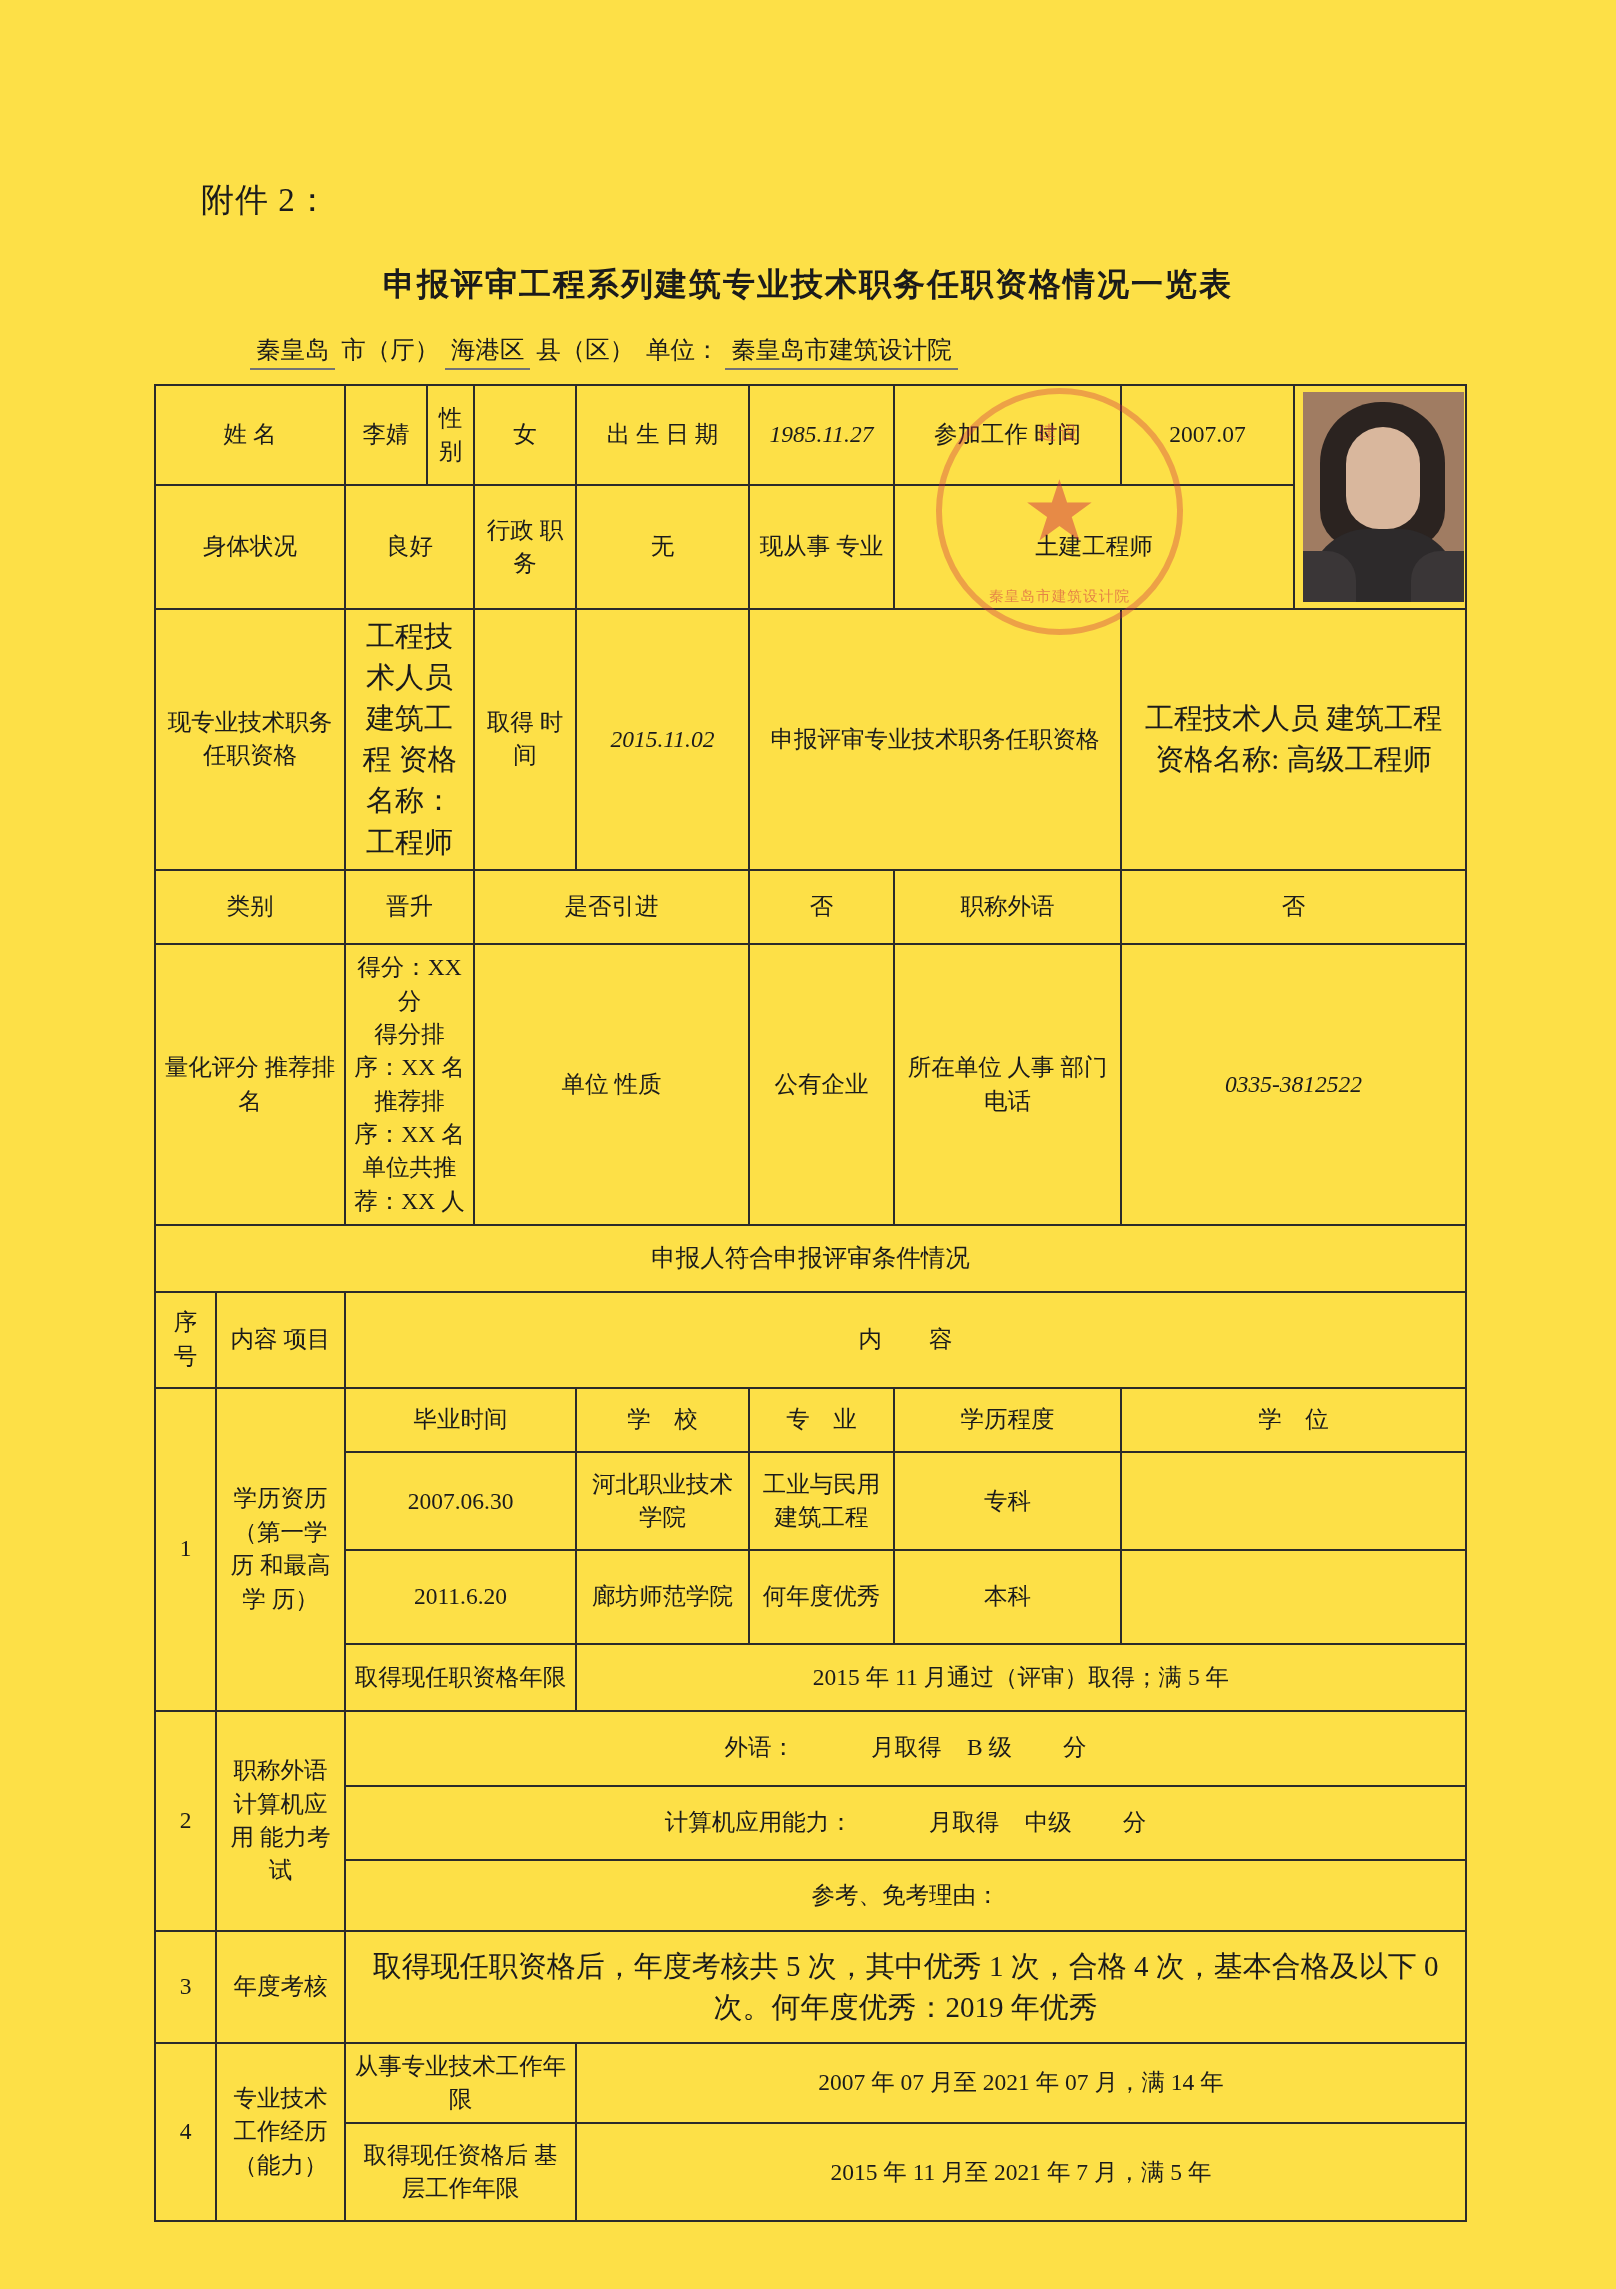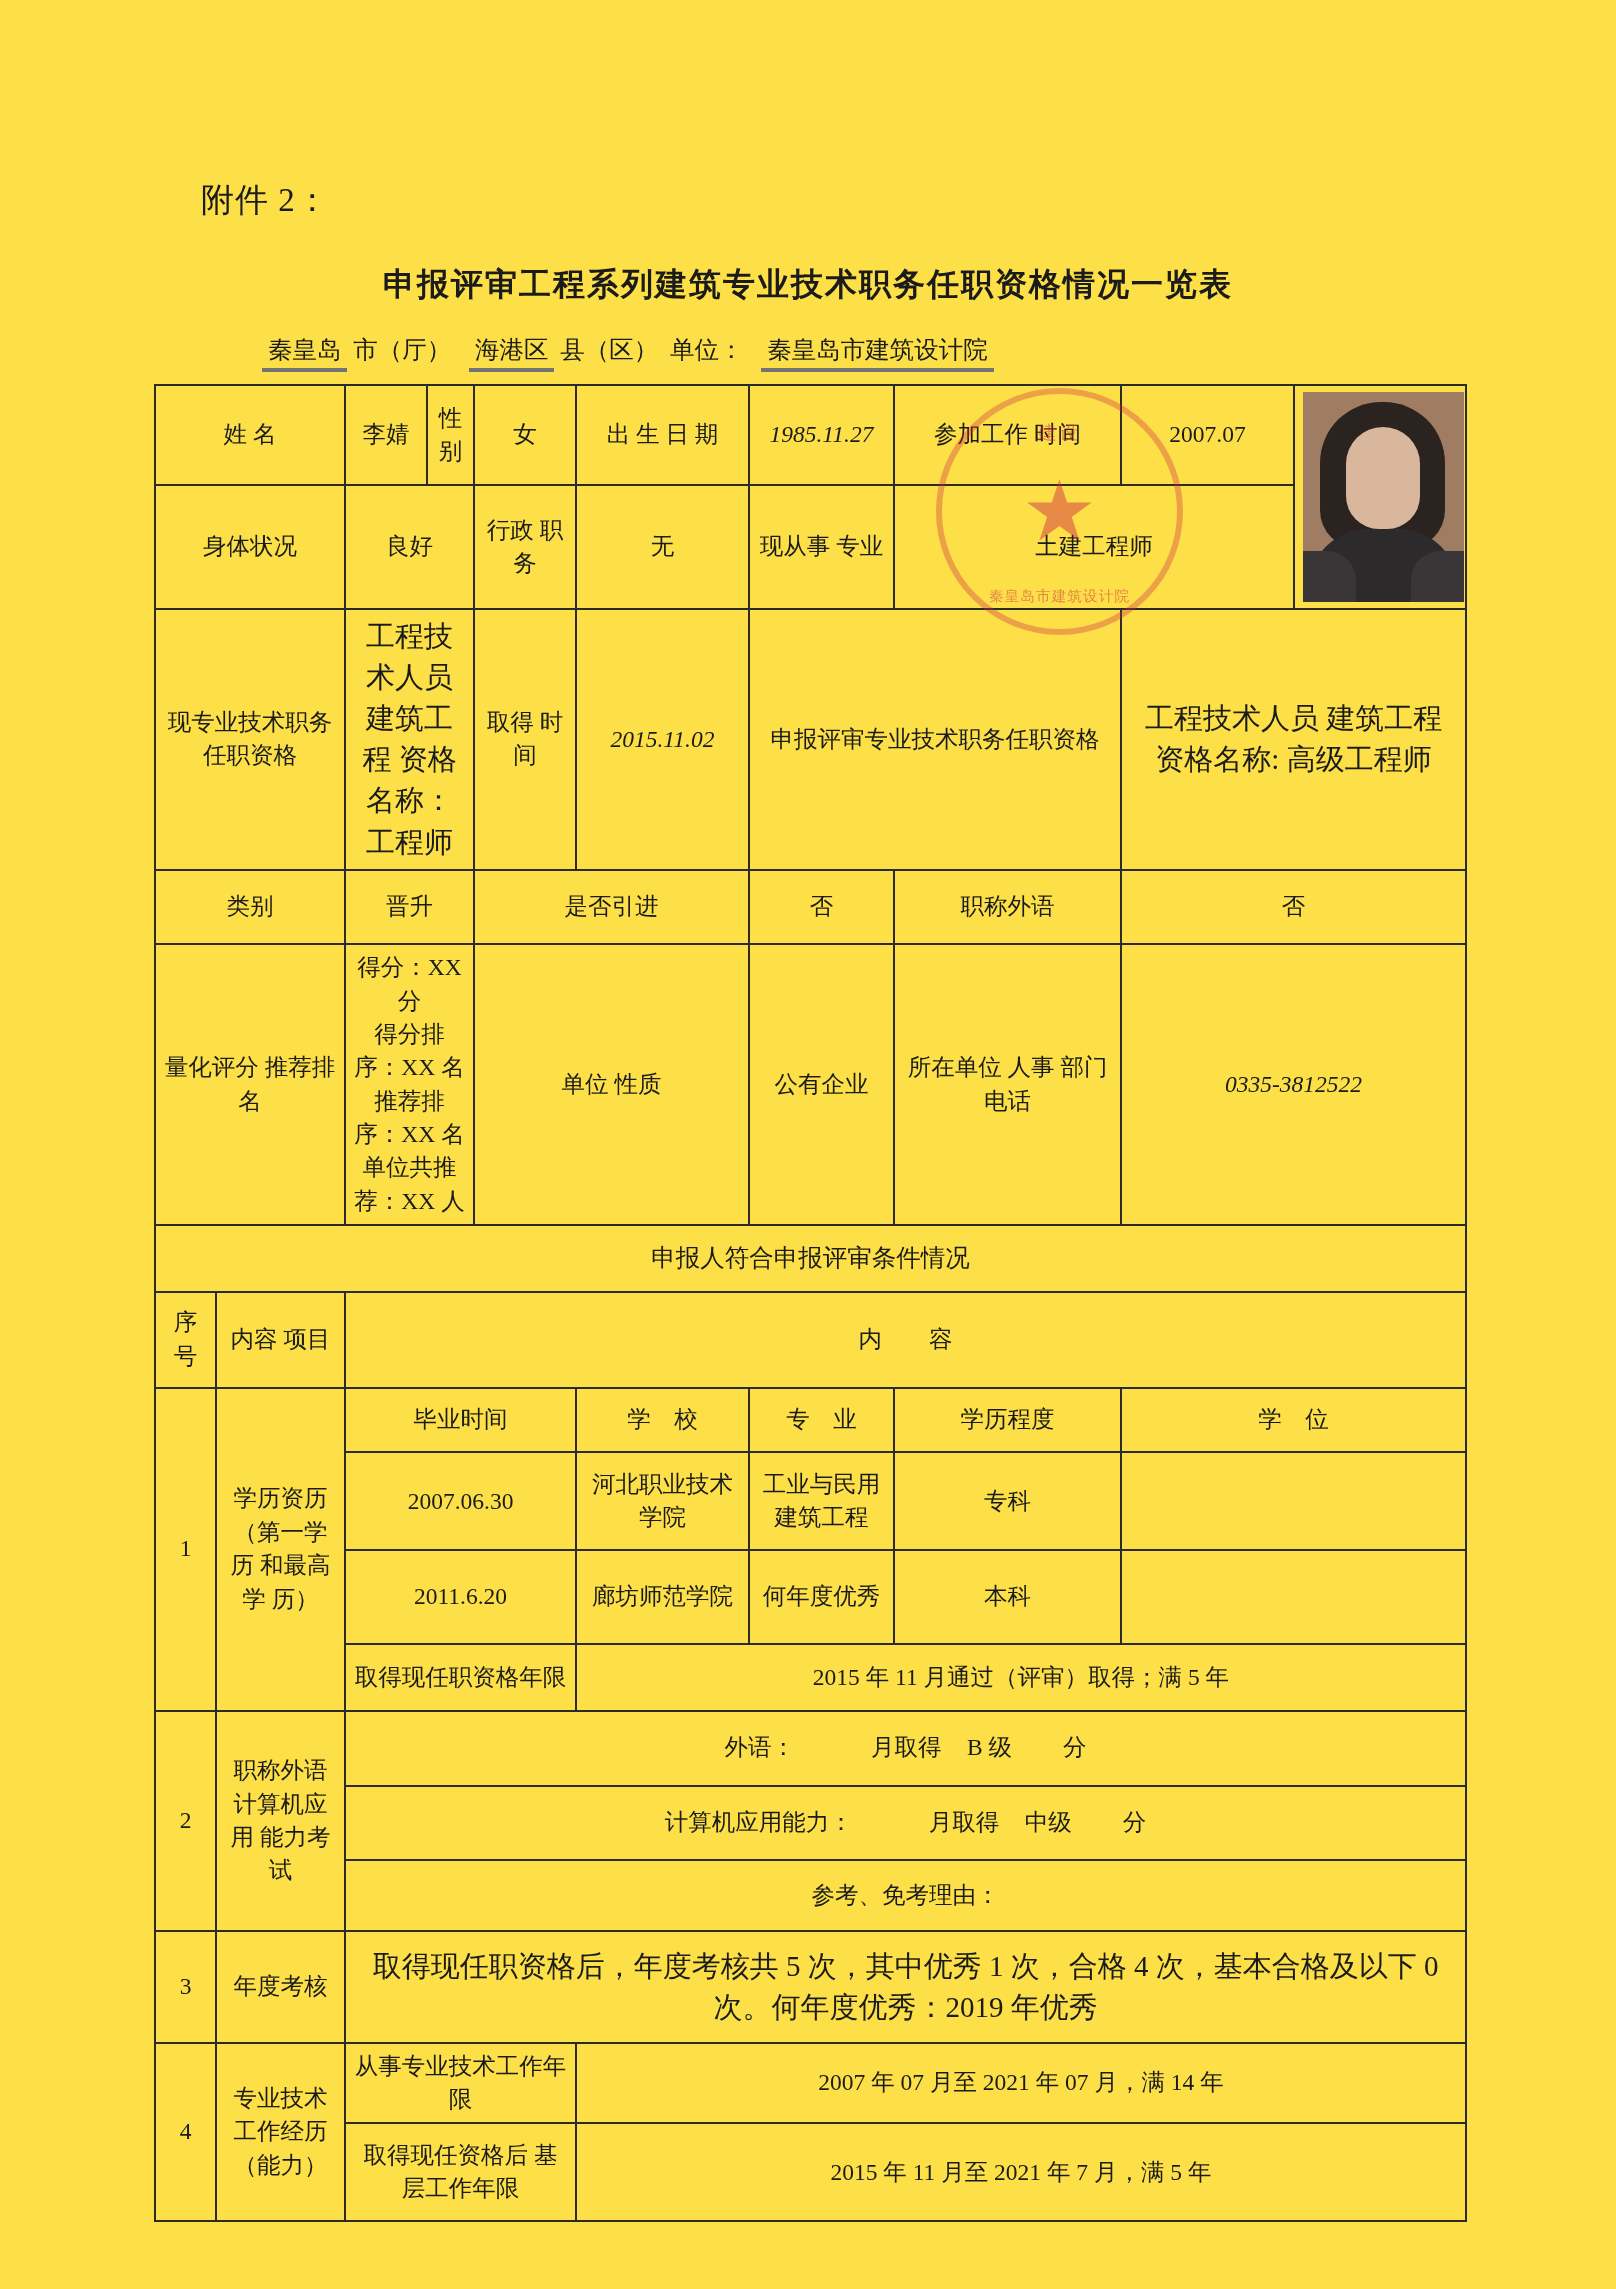--- a/index.html
+++ b/index.html
@@ -40,24 +40,23 @@
   }
   .unit-line {
     position: absolute;
     left: 250px;
     top: 333px;
     font-size: 24.5px;
     white-space: nowrap;
   }
   .unit-line .u {
     display: inline-block;
-    border-bottom: 4px solid #737373;
+    border-bottom: 2px solid #737373;
     text-align: center;
     padding: 0 5.9px 2px 5.9px;
-    margin-left: 12px;
   }
   .unit-line .plain { padding: 0 5.9px; }
 
   table.main {
     position: absolute;
     left: 154px;
     top: 384px;
     width: 1311px;
     border-collapse: collapse;
     font-size: 23.5px;

